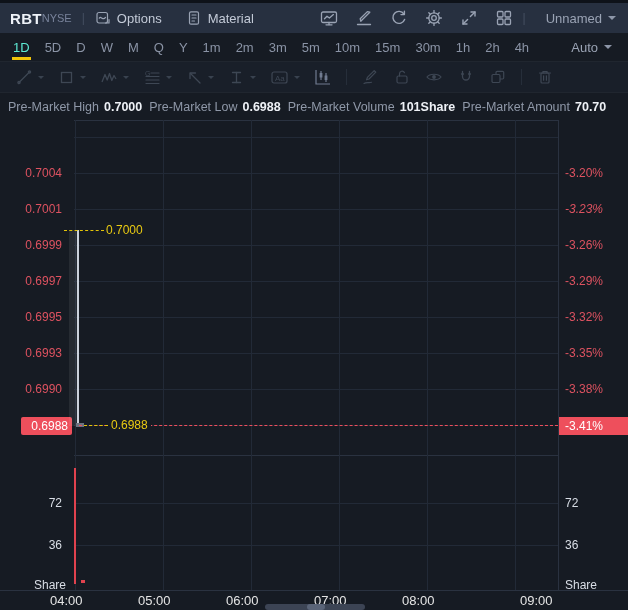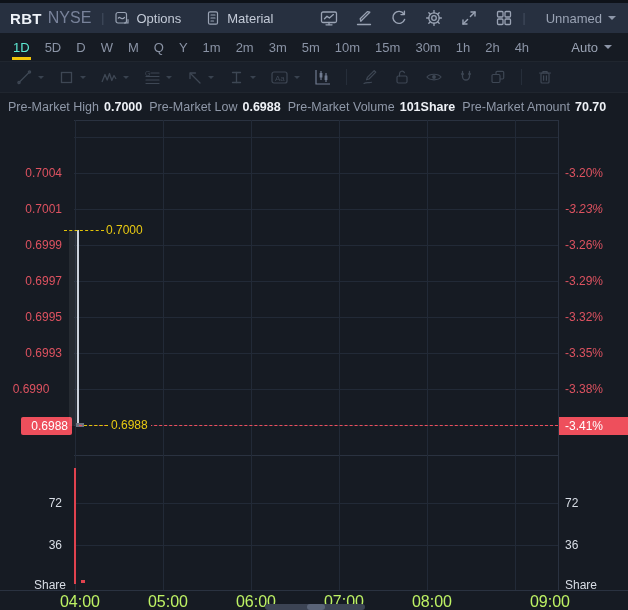--- a/index.html
+++ b/index.html
@@ -14,21 +14,21 @@
   svg { display:block; }
 
   
   .topbar {
     height:33px; background:#273040;
     border-top:3px solid #0e1219;
     display:flex; align-items:center; padding:0 12px 0 10px;
   }
   .topbar .sym { color:#eef2f8; font-size:15px; font-weight:bold; letter-spacing:.3px; }
   .topbar .exch { color:#78descendant; }
-  .topbar .exch { color:#78829a; font-size:16px; margin-left:6px; }
+  .topbar .exch { color:#78829a; font-size:11px; }
   .tb-sep { color:#454f61; margin:0 10px; font-size:12px; }
   .tb-item { display:flex; align-items:center; gap:6px; color:#c3cad7; font-size:13px; margin-right:24px; cursor:pointer; }
   .tb-item svg { color:#9aa3b4; }
   .topbar .spacer { flex:1; }
   .tb-icon { color:#9aa3b4; margin-left:17px; cursor:pointer; }
   .workspace { display:flex; align-items:center; gap:6px; color:#9aa3b4; font-size:13px; margin-left:10px; cursor:pointer; }
   .caret { width:0; height:0; border-left:4px solid transparent; border-right:4px solid transparent; border-top:4px solid #8d96a8; }
 
   
   .tfbar {
@@ -59,21 +59,21 @@
 
   
   .chart { position:relative; height:490px; background:#161b23; }
   .hline { position:absolute; height:1px; background:#222a37; }
   .vline { position:absolute; width:1px; background:#222a37; }
   .border-line { background:#2a3240; }
 
   .ylab { position:absolute; left:0; width:62px; text-align:right; font-size:12px; height:16px; line-height:16px; color:#dd5260; }
   .plab { position:absolute; left:565px; font-size:12px; height:16px; line-height:16px; color:#dd5260; }
   .wlab { color:#d9dee6 !important; }
-  .xlab { position:absolute; top:473px; width:50px; text-align:right; font-size:16px; color:#bef264; }
+  .xlab { position:absolute; top:473px; width:50px; text-align:left; font-size:13px; color:#e5e5e5; }
 
   .pricebox {
     position:absolute; left:21px; width:51px; top:297px; height:18px; line-height:18px;
     background:#ee4f5c; color:#ffffff; font-size:12px; text-align:right; padding-right:4px; border-radius:2px;
   }
   .pctbox {
     position:absolute; left:559px; right:0; top:297px; height:18px; line-height:18px;
     background:#ee4f5c; color:#ffffff; font-size:12px; padding-left:6px;
   }
 
@@ -364,21 +364,21 @@
   <div class="vline" style="left:515px;top:0;height:470px;"></div>
   <div class="vline border-line" style="left:558px;top:0;height:470px;"></div>
 
 
   <div class="ylab" style="top:45px;padding-left:8px;">0.7004</div>
   <div class="ylab" style="top:81px;">0.7001</div>
   <div class="ylab" style="top:117px;">0.6999</div>
   <div class="ylab" style="top:153px;">0.6997</div>
   <div class="ylab" style="top:189px;">0.6995</div>
   <div class="ylab" style="top:225px;">0.6993</div>
-  <div class="ylab" style="top:261px;text-align:center;">0.6990</div>
+  <div class="ylab" style="top:261px;">0.6990</div>
   <div class="pricebox">0.6988</div>
 
   <div class="plab" style="top:45px;">-3.20%</div>
   <div class="plab" style="top:81px;font-style:italic;">-3.23%</div>
   <div class="plab" style="top:117px;">-3.26%</div>
   <div class="plab" style="top:153px;">-3.29%</div>
   <div class="plab" style="top:189px;">-3.32%</div>
   <div class="plab" style="top:225px;">-3.35%</div>
   <div class="plab" style="top:261px;">-3.38%</div>
   <div class="pctbox">-3.41%</div>

